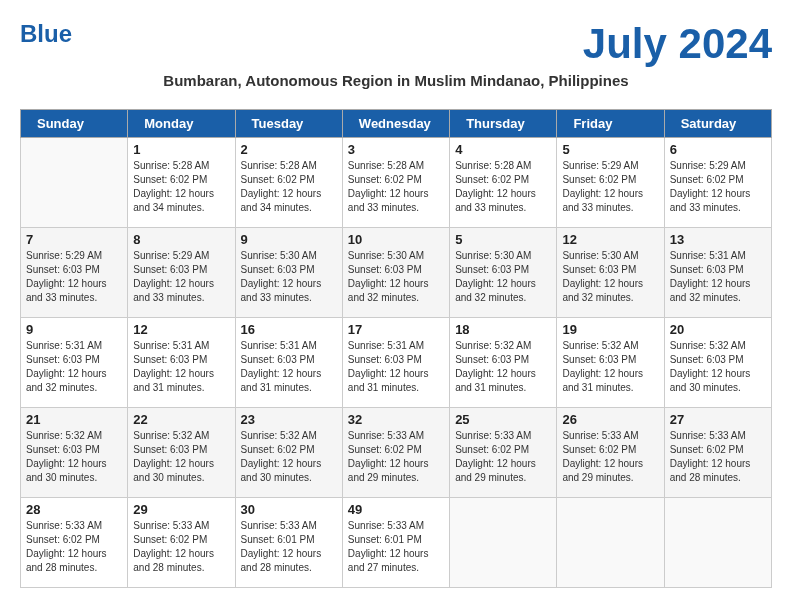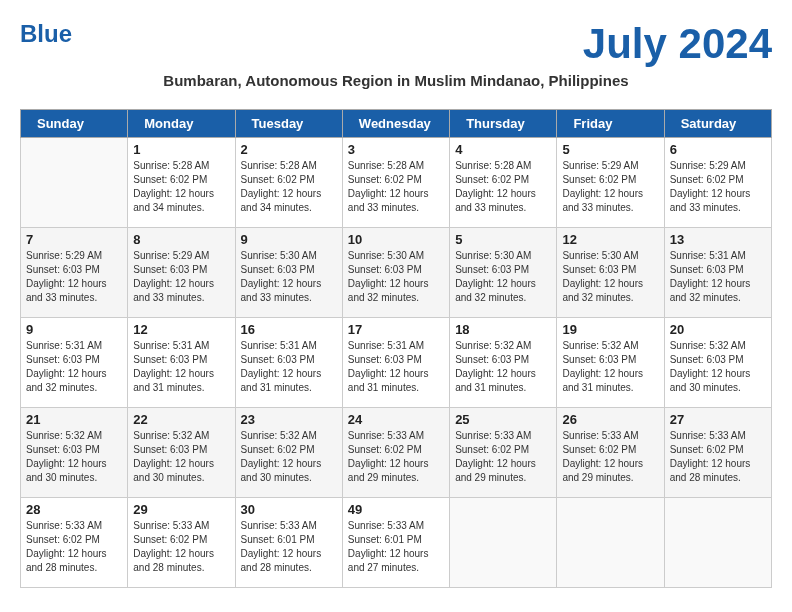--- a/index.html
+++ b/index.html
@@ -211,21 +211,21 @@
         </td>
         <td>
           <span class="day-num">22</span>
           <div class="day-info">Sunrise: 5:32 AM<br>Sunset: 6:03 PM<br>Daylight: 12 hours<br>and 30 minutes.</div>
         </td>
         <td>
           <span class="day-num">23</span>
           <div class="day-info">Sunrise: 5:32 AM<br>Sunset: 6:02 PM<br>Daylight: 12 hours<br>and 30 minutes.</div>
         </td>
         <td>
-          <span class="day-num">24</span>
+          <span class="day-num">32</span>
           <div class="day-info">Sunrise: 5:33 AM<br>Sunset: 6:02 PM<br>Daylight: 12 hours<br>and 29 minutes.</div>
         </td>
         <td>
           <span class="day-num">25</span>
           <div class="day-info">Sunrise: 5:33 AM<br>Sunset: 6:02 PM<br>Daylight: 12 hours<br>and 29 minutes.</div>
         </td>
         <td>
           <span class="day-num">26</span>
           <div class="day-info">Sunrise: 5:33 AM<br>Sunset: 6:02 PM<br>Daylight: 12 hours<br>and 29 minutes.</div>
         </td>

